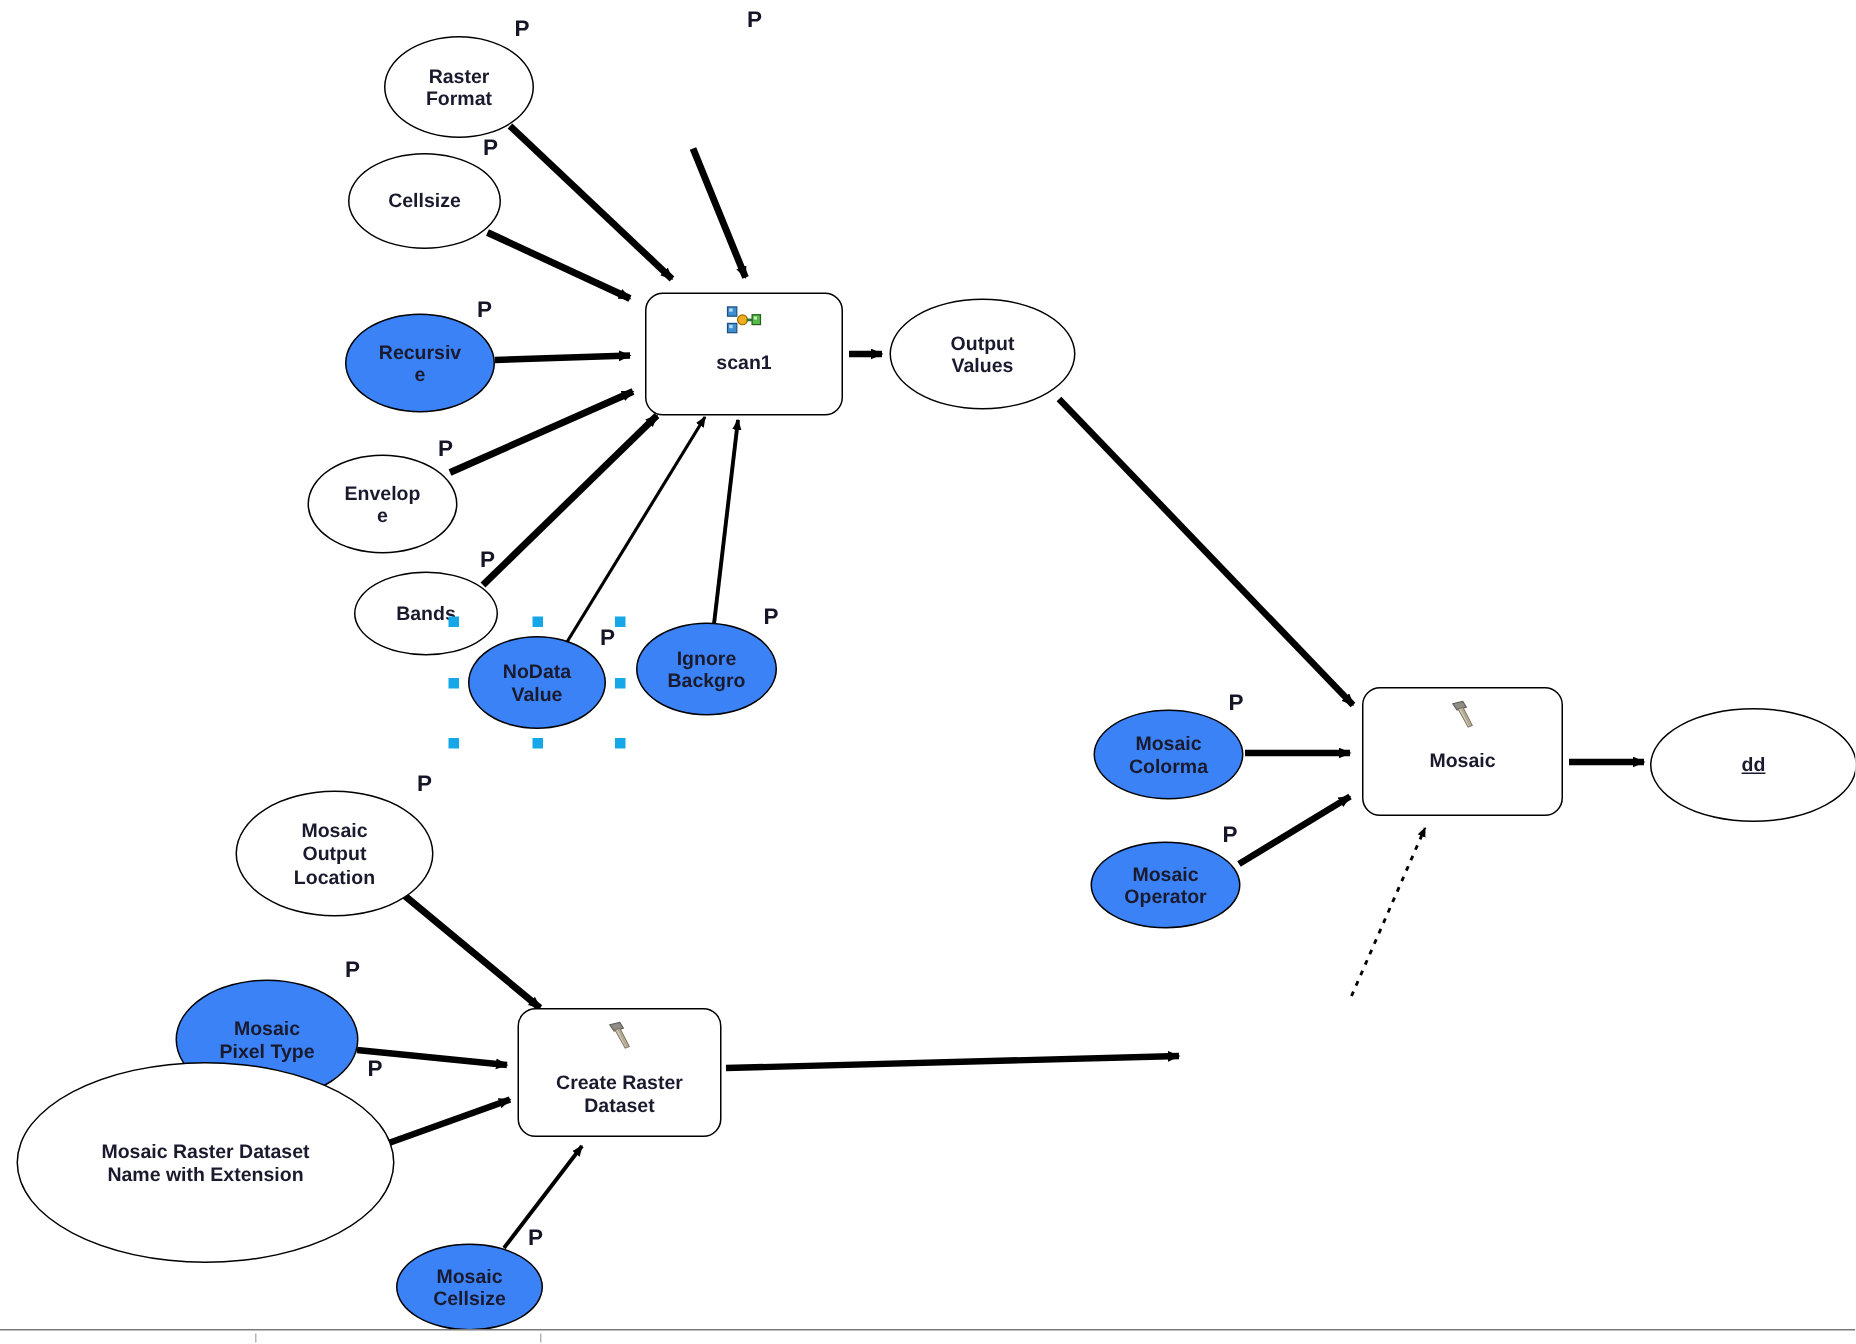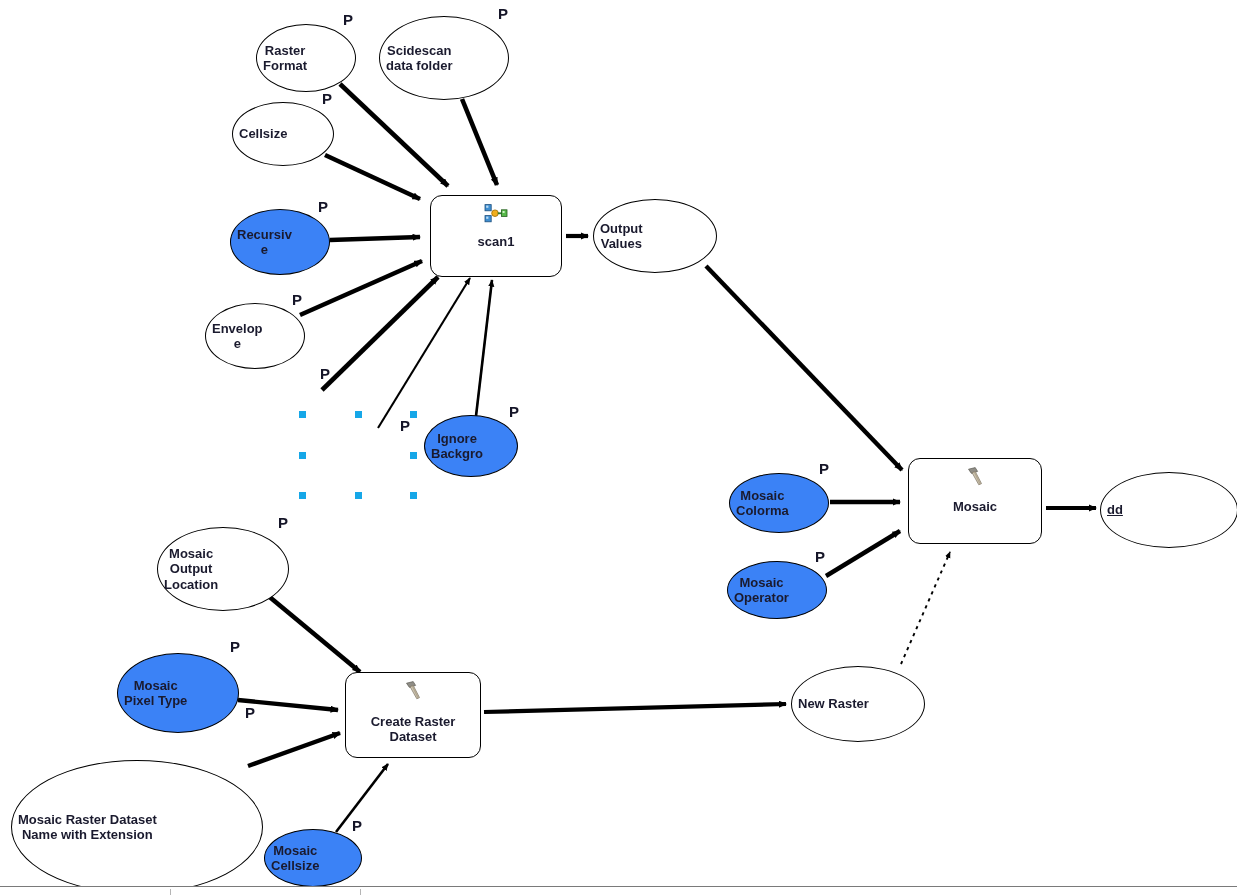--- a/index.html
+++ b/index.html
@@ -36,21 +36,21 @@
 
   
   .var-node {
     position: absolute;
     box-sizing: border-box;
     border: 1.4px solid #000000;
     border-radius: 50%;
     background: #ffffff;
     display: flex;
     align-items: center;
-    justify-content: flex-start;
+    justify-content: center;
     text-align: center;
     color: #1a1a2e;
     font-weight: bold;
     font-size: 13px;
     line-height: 1.18;
     padding: 2px 6px;
   }
   .var-node.param {
     background: #3b82f6;
     border-color: #000000;
@@ -172,40 +172,43 @@
 
     <path d="M 484 712 L 786 704" stroke="#000" stroke-width="4.2" fill="none" marker-end="url(#ah-thick)"></path>
   </svg>
 
   <div id="node-layer">
       <div class="var-node" style="left: 256px; top: 24px; width: 100px; height: 68px;">
         <span class="var-label">Raster
 Format</span>
       </div>
       <span class="p-marker" style="left: 343px; top: 12px;">P</span>
-      <div class="var-node" style="left: 379px; top: 16px; width: 130px; height: 84px;">
-        <span class="var-label">Scidescan
-data folder</span>
-      </div>
       <span class="p-marker" style="left: 498px; top: 6px;">P</span>
       <div class="var-node" style="left: 232px; top: 102px; width: 102px; height: 64px;">
         <span class="var-label">Cellsize</span>
       </div>
       <span class="p-marker" style="left: 322px; top: 91px;">P</span>
       <div class="var-node param" style="left: 230px; top: 209px; width: 100px; height: 66px;">
         <span class="var-label">Recursiv
 e</span>
       </div>
       <span class="p-marker" style="left: 318px; top: 199px;">P</span>
       <div class="var-node" style="left: 205px; top: 303px; width: 100px; height: 66px;">
         <span class="var-label">Envelop
 e</span>
       </div>
       <span class="p-marker" style="left: 292px; top: 292px;">P</span>
+      <div class="var-node" style="left: 236px; top: 381px; width: 96px; height: 56px;">
+        <span class="var-label">Bands</span>
+      </div>
       <span class="p-marker" style="left: 320px; top: 366px;">P</span>
+      <div class="var-node param" style="left: 312px; top: 424px; width: 92px; height: 62px;">
+        <span class="var-label">NoData
+Value</span>
+      </div>
       <span class="p-marker" style="left: 400px; top: 418px;">P</span>
       <div class="sel-handle" style="left: 299px; top: 411px; background: rgb(22, 167, 232);"></div>
       <div class="sel-handle" style="left: 354.5px; top: 411px; background: rgb(22, 167, 232);"></div>
       <div class="sel-handle" style="left: 410px; top: 411px; background: rgb(22, 167, 232);"></div>
       <div class="sel-handle" style="left: 299px; top: 451.5px; background: rgb(22, 167, 232);"></div>
       <div class="sel-handle" style="left: 410px; top: 451.5px; background: rgb(22, 167, 232);"></div>
       <div class="sel-handle" style="left: 299px; top: 492px; background: rgb(22, 167, 232);"></div>
       <div class="sel-handle" style="left: 354.5px; top: 492px; background: rgb(22, 167, 232);"></div>
       <div class="sel-handle" style="left: 410px; top: 492px; background: rgb(22, 167, 232);"></div>
       <div class="var-node param" style="left: 424px; top: 415px; width: 94px; height: 62px;">
@@ -255,42 +258,39 @@
         <span class="var-label">Mosaic
 Output
 Location</span>
       </div>
       <span class="p-marker" style="left: 278px; top: 515px;">P</span>
       <div class="var-node param" style="left: 117px; top: 653px; width: 122px; height: 80px;">
         <span class="var-label">Mosaic
 Pixel Type</span>
       </div>
       <span class="p-marker" style="left: 230px; top: 639px;">P</span>
-      <div class="var-node" style="left: 11px; top: 760px; width: 252px; height: 134px;">
+      <div class="var-node" style="left: 11px; top: 708px; width: 252px; height: 134px;">
         <span class="var-label">Mosaic Raster Dataset
 Name with Extension</span>
       </div>
       <span class="p-marker" style="left: 245px; top: 705px;">P</span>
       <div class="var-node param" style="left: 264px; top: 829px; width: 98px; height: 58px;">
         <span class="var-label">Mosaic
 Cellsize</span>
       </div>
       <span class="p-marker" style="left: 352px; top: 818px;">P</span>
       <div class="tool-node" style="left: 345px; top: 672px; width: 136px; height: 86px;">
         <span class="tool-icon"><svg viewBox="0 0 26 22" xmlns="http://www.w3.org/2000/svg">
             <path d="M6.5 3.2 L13.2 1.6 L15.6 5.4 L9.4 7.4 Z" fill="#8f8d86" stroke="#5d5b55" stroke-width="0.7"></path>
             <path d="M10.0 6.6 L13.3 5.6 L19.5 17.6 L16.8 18.8 Z" fill="#cfc7b4" stroke="#7c7362" stroke-width="0.7"></path>
             <path d="M11.7 6.1 L12.9 5.7 L18.9 17.9 L17.6 18.4 Z" fill="#a89c84" opacity="0.75"></path>
           </svg></span>
         <span class="tool-label" style="margin-top: 28px;">Create Raster
 Dataset</span>
       </div>
-      <div class="var-node" style="left: 791px; top: 666px; width: 134px; height: 76px;">
-        <span class="var-label">New Raster</span>
-      </div>
     </div>
 
   <div id="status-bar">
     <div class="seg" style="left:0;width:170px;"></div>
     <div class="seg" style="left:170px;width:190px;"></div>
   </div>
 
 </div>
 
 </body></html>

